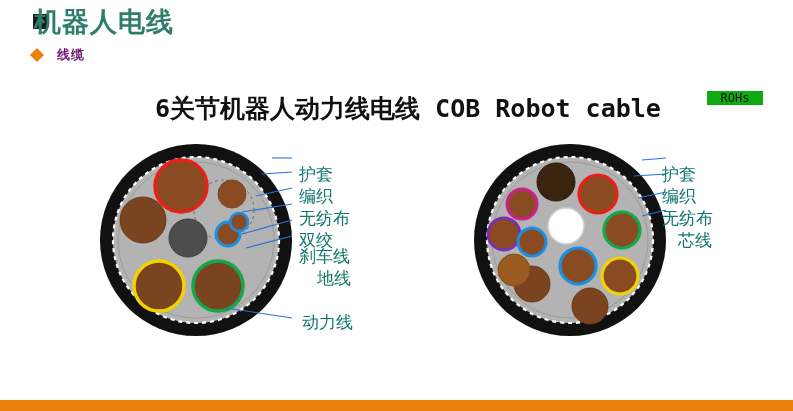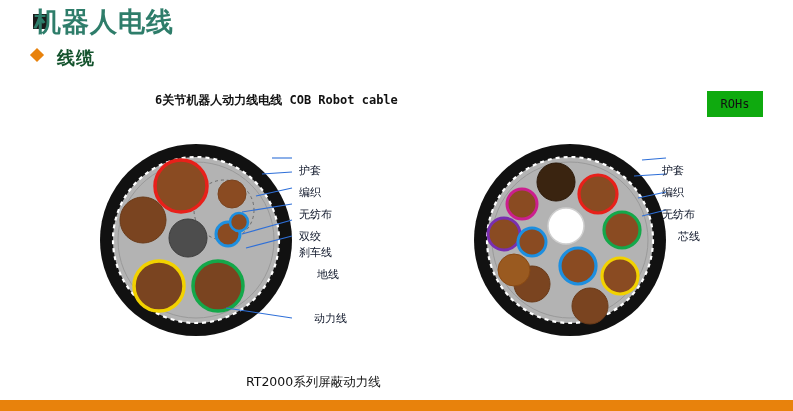--- a/index.html
+++ b/index.html
@@ -39,55 +39,55 @@
     top: 14px;
     width: 15px;
     height: 15px;
     background: #1a1a1a;
   }
   .hdr-sub {
     position: absolute;
     left: 57px;
     top: 46px;
     font-family: "DejaVu Sans", sans-serif;
-    font-size: 18px;
+    font-size: 13px;
     font-weight: bold;
-    color: #14532d;
+    color: #701a75;
     white-space: nowrap;
     letter-spacing: 1px;
   }
   .hdr-diamond {
     position: absolute;
     left: 32px;
     top: 50px;
     width: 10px;
     height: 10px;
     background: #e8820c;
     transform: rotate(45deg);
   }
 
   
   .main-title {
     position: absolute;
     left: 155px;
     top: 92px;
     font-family: "DejaVu Sans Mono", monospace;
-    font-size: 12px;
+    font-size: 25px;
     font-weight: bold;
     color: #111111;
     white-space: nowrap;
   }
 
   
   .rohs {
     position: absolute;
     left: 707px;
     top: 91px;
     width: 56px;
-    height: 26px;
+    height: 14px;
     background: #0faa0f;
     color: #111111;
     font-family: "DejaVu Sans Mono", monospace;
     font-size: 12px;
     display: flex;
     align-items: center;
     justify-content: center;
     letter-spacing: 0px;
   }
 
@@ -114,22 +114,22 @@
 
   
   .cable {
     position: absolute;
   }
 
   
   .lbl {
     position: absolute;
     font-family: Liberation Sans, sans-serif;
-    font-size: 11px;
-    color: #0f172a;
+    font-size: 17px;
+    color: #0f766e;
     white-space: nowrap;
   }
 
   svg { display: block; overflow: visible; }
 </style>
 </head>
 <body>
 
 <div id="slide">
 
@@ -172,21 +172,21 @@
       <path d="M130 170 L196 180"></path>
     </g>
   </svg>
 
   <div class="lbl" style="left:299px; top:163px;">护套</div>
   <div class="lbl" style="left:299px; top:185px;">编织</div>
   <div class="lbl" style="left:299px; top:207px;">无纺布</div>
   <div class="lbl" style="left:299px; top:229px;">双绞</div>
   <div class="lbl" style="left:299px; top:245px;text-align:right;">刹车线</div>
   <div class="lbl" style="left:317px; top:267px;">地线</div>
-  <div class="lbl" style="left:314px; top:311px;">动力线</div>
+  <div class="lbl" style="left:302px; top:311px;">动力线</div>
 
   <svg class="cable" style="left:470px; top:138px;" width="200" height="205" viewBox="0 0 200 205">
     <circle cx="100" cy="102" r="96" fill="#111111"></circle>
     <circle cx="100" cy="102" r="83" fill="#b3b3b3"></circle>
     <circle cx="100" cy="102" r="83" fill="none" stroke="#ffffff" stroke-width="2.2" stroke-dasharray="4 4"></circle>
     <circle cx="100" cy="102" r="78" fill="#b3b3b3" stroke="#9a9a9a" stroke-width="1"></circle>
 
     <circle cx="86" cy="44" r="19" fill="#3a2410" stroke="#2a1808" stroke-width="1"></circle>
     <circle cx="128" cy="56" r="19" fill="#8a4b22" stroke="#e8201a" stroke-width="3.2"></circle>
     <circle cx="52" cy="66" r="15" fill="#8a4b22" stroke="#cc1f8e" stroke-width="3"></circle>
@@ -206,17 +206,16 @@
       <path d="M168 60 L196 54"></path>
       <path d="M172 78 L196 72"></path>
     </g>
   </svg>
 
   <div class="lbl" style="left:662px; top:163px;">护套</div>
   <div class="lbl" style="left:662px; top:185px;">编织</div>
   <div class="lbl" style="left:662px; top:207px;">无纺布</div>
   <div class="lbl" style="left:678px; top:229px;">芯线</div>
 
-  <div class="caption">RT2000系列屏蔽动力线</div>
 
   <div class="bottom-bar"></div>
 
 </div>
 
 </body></html>

